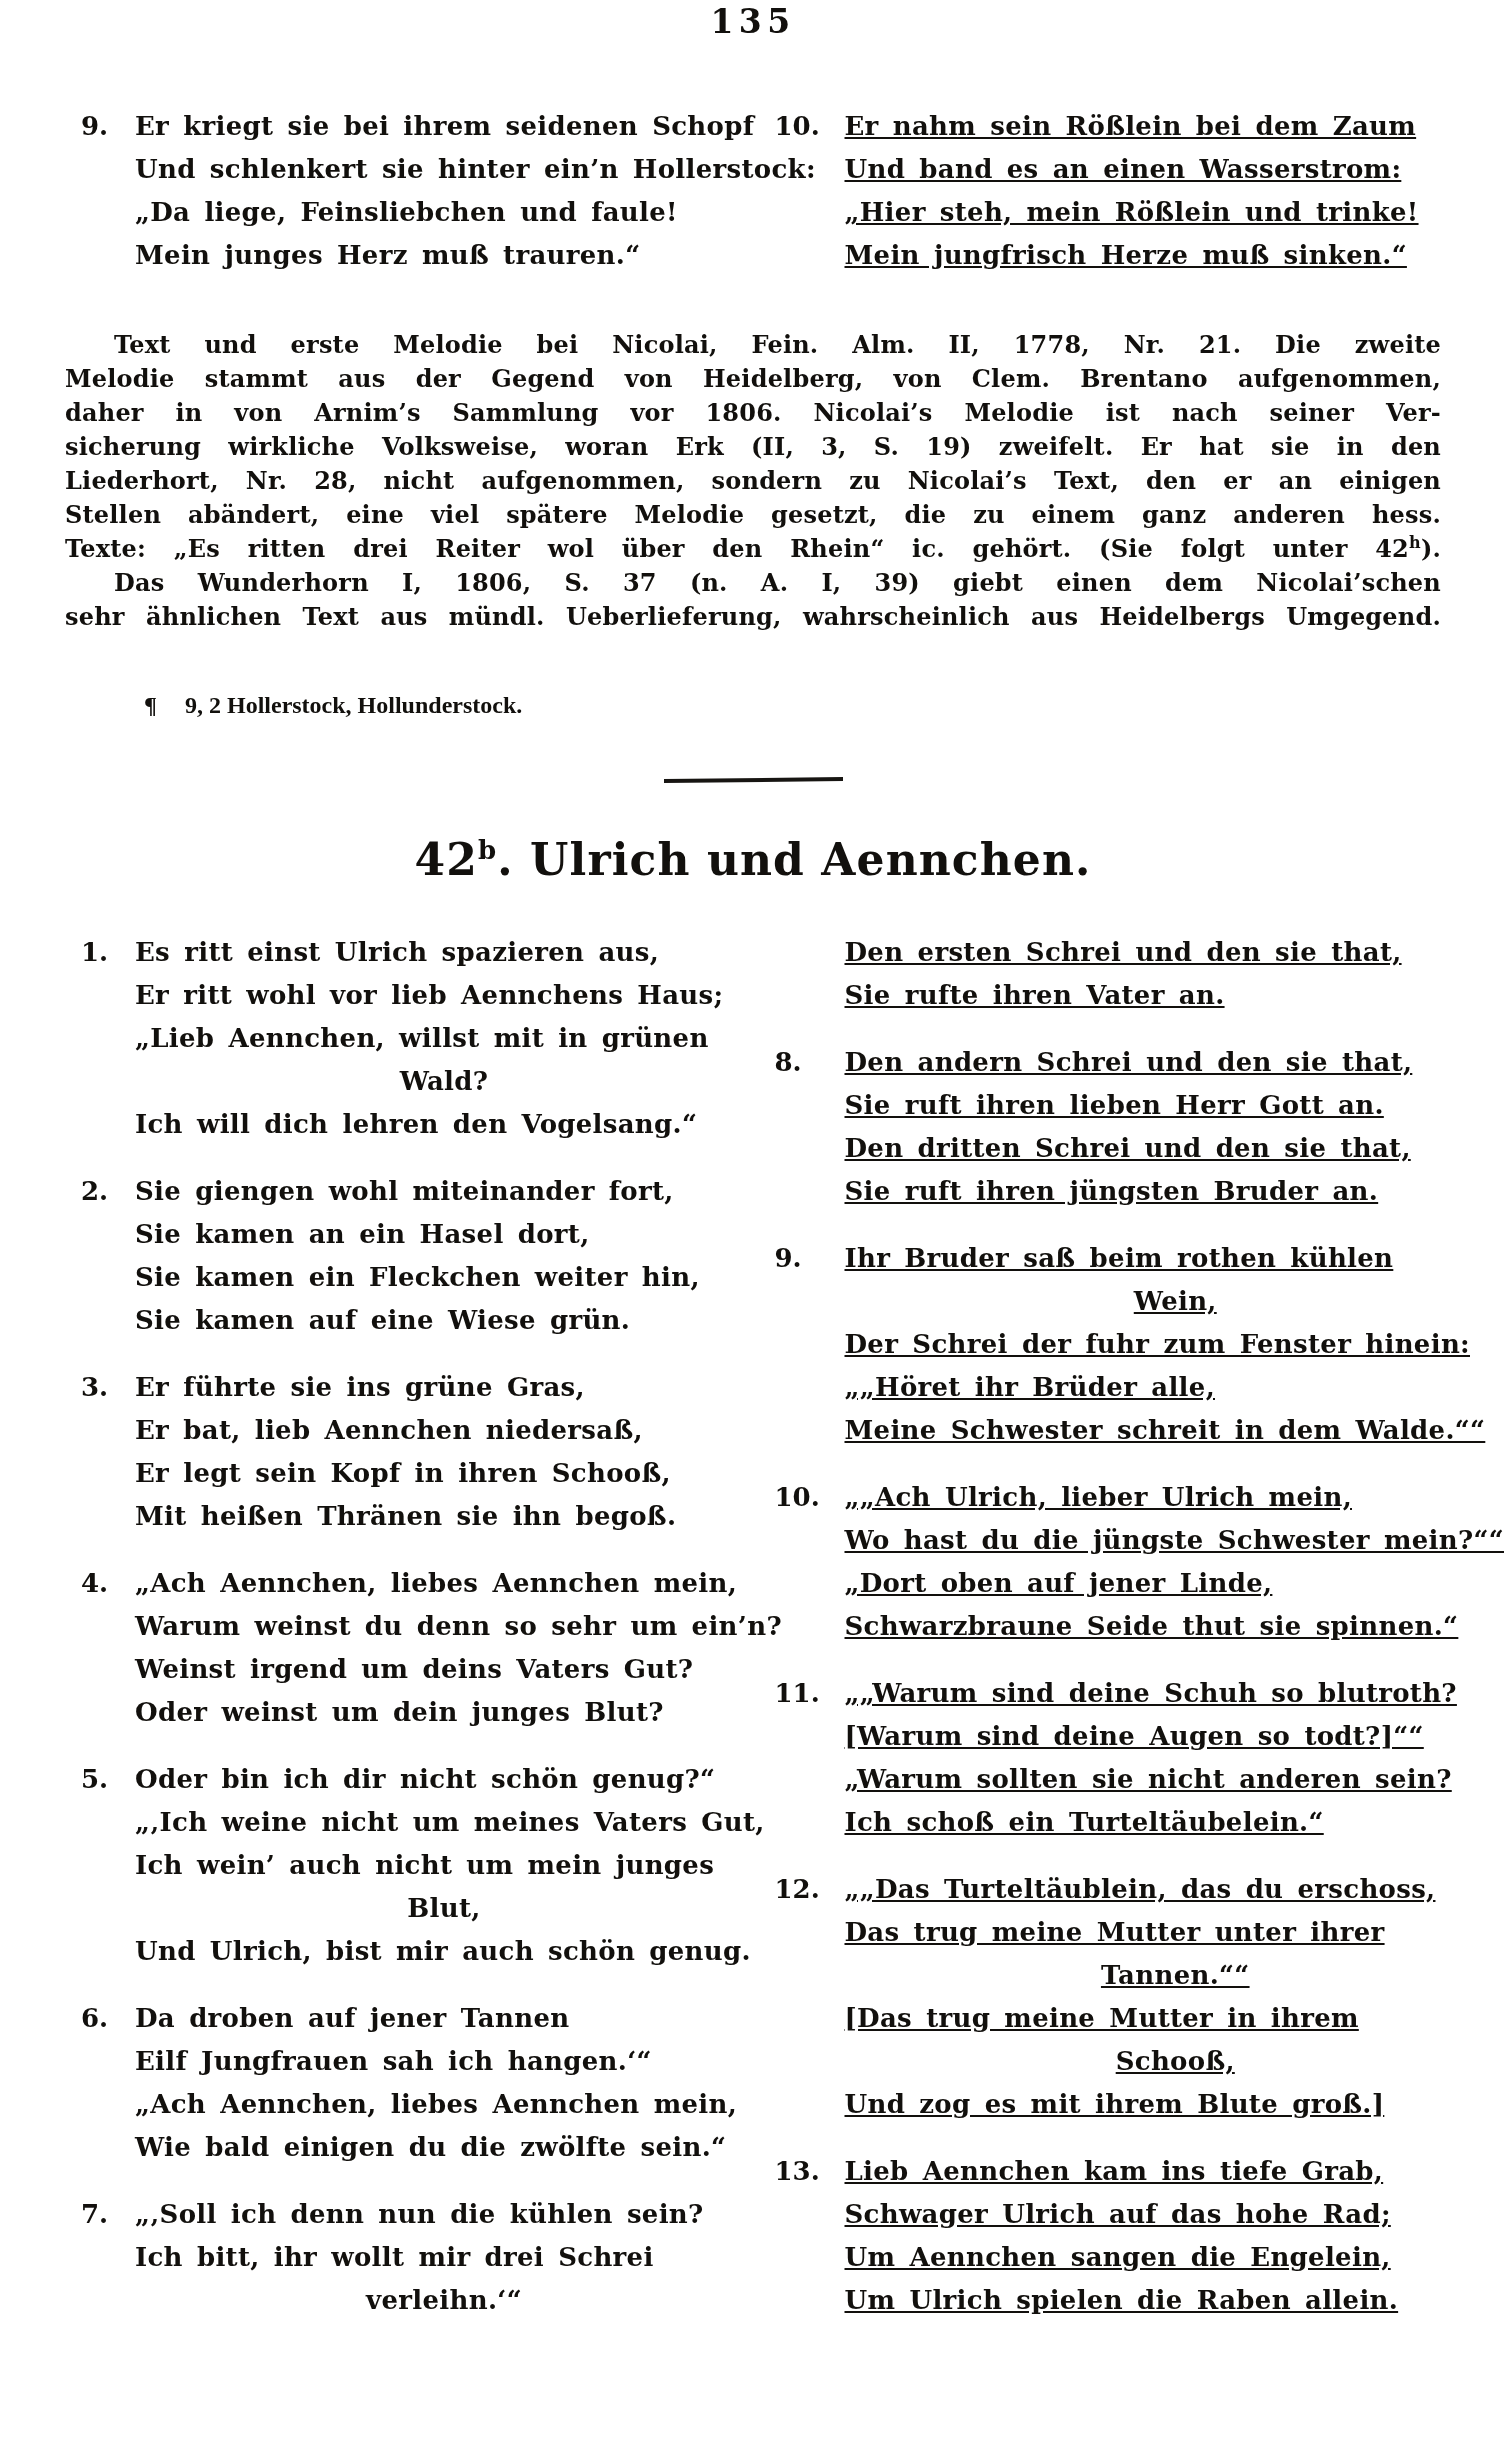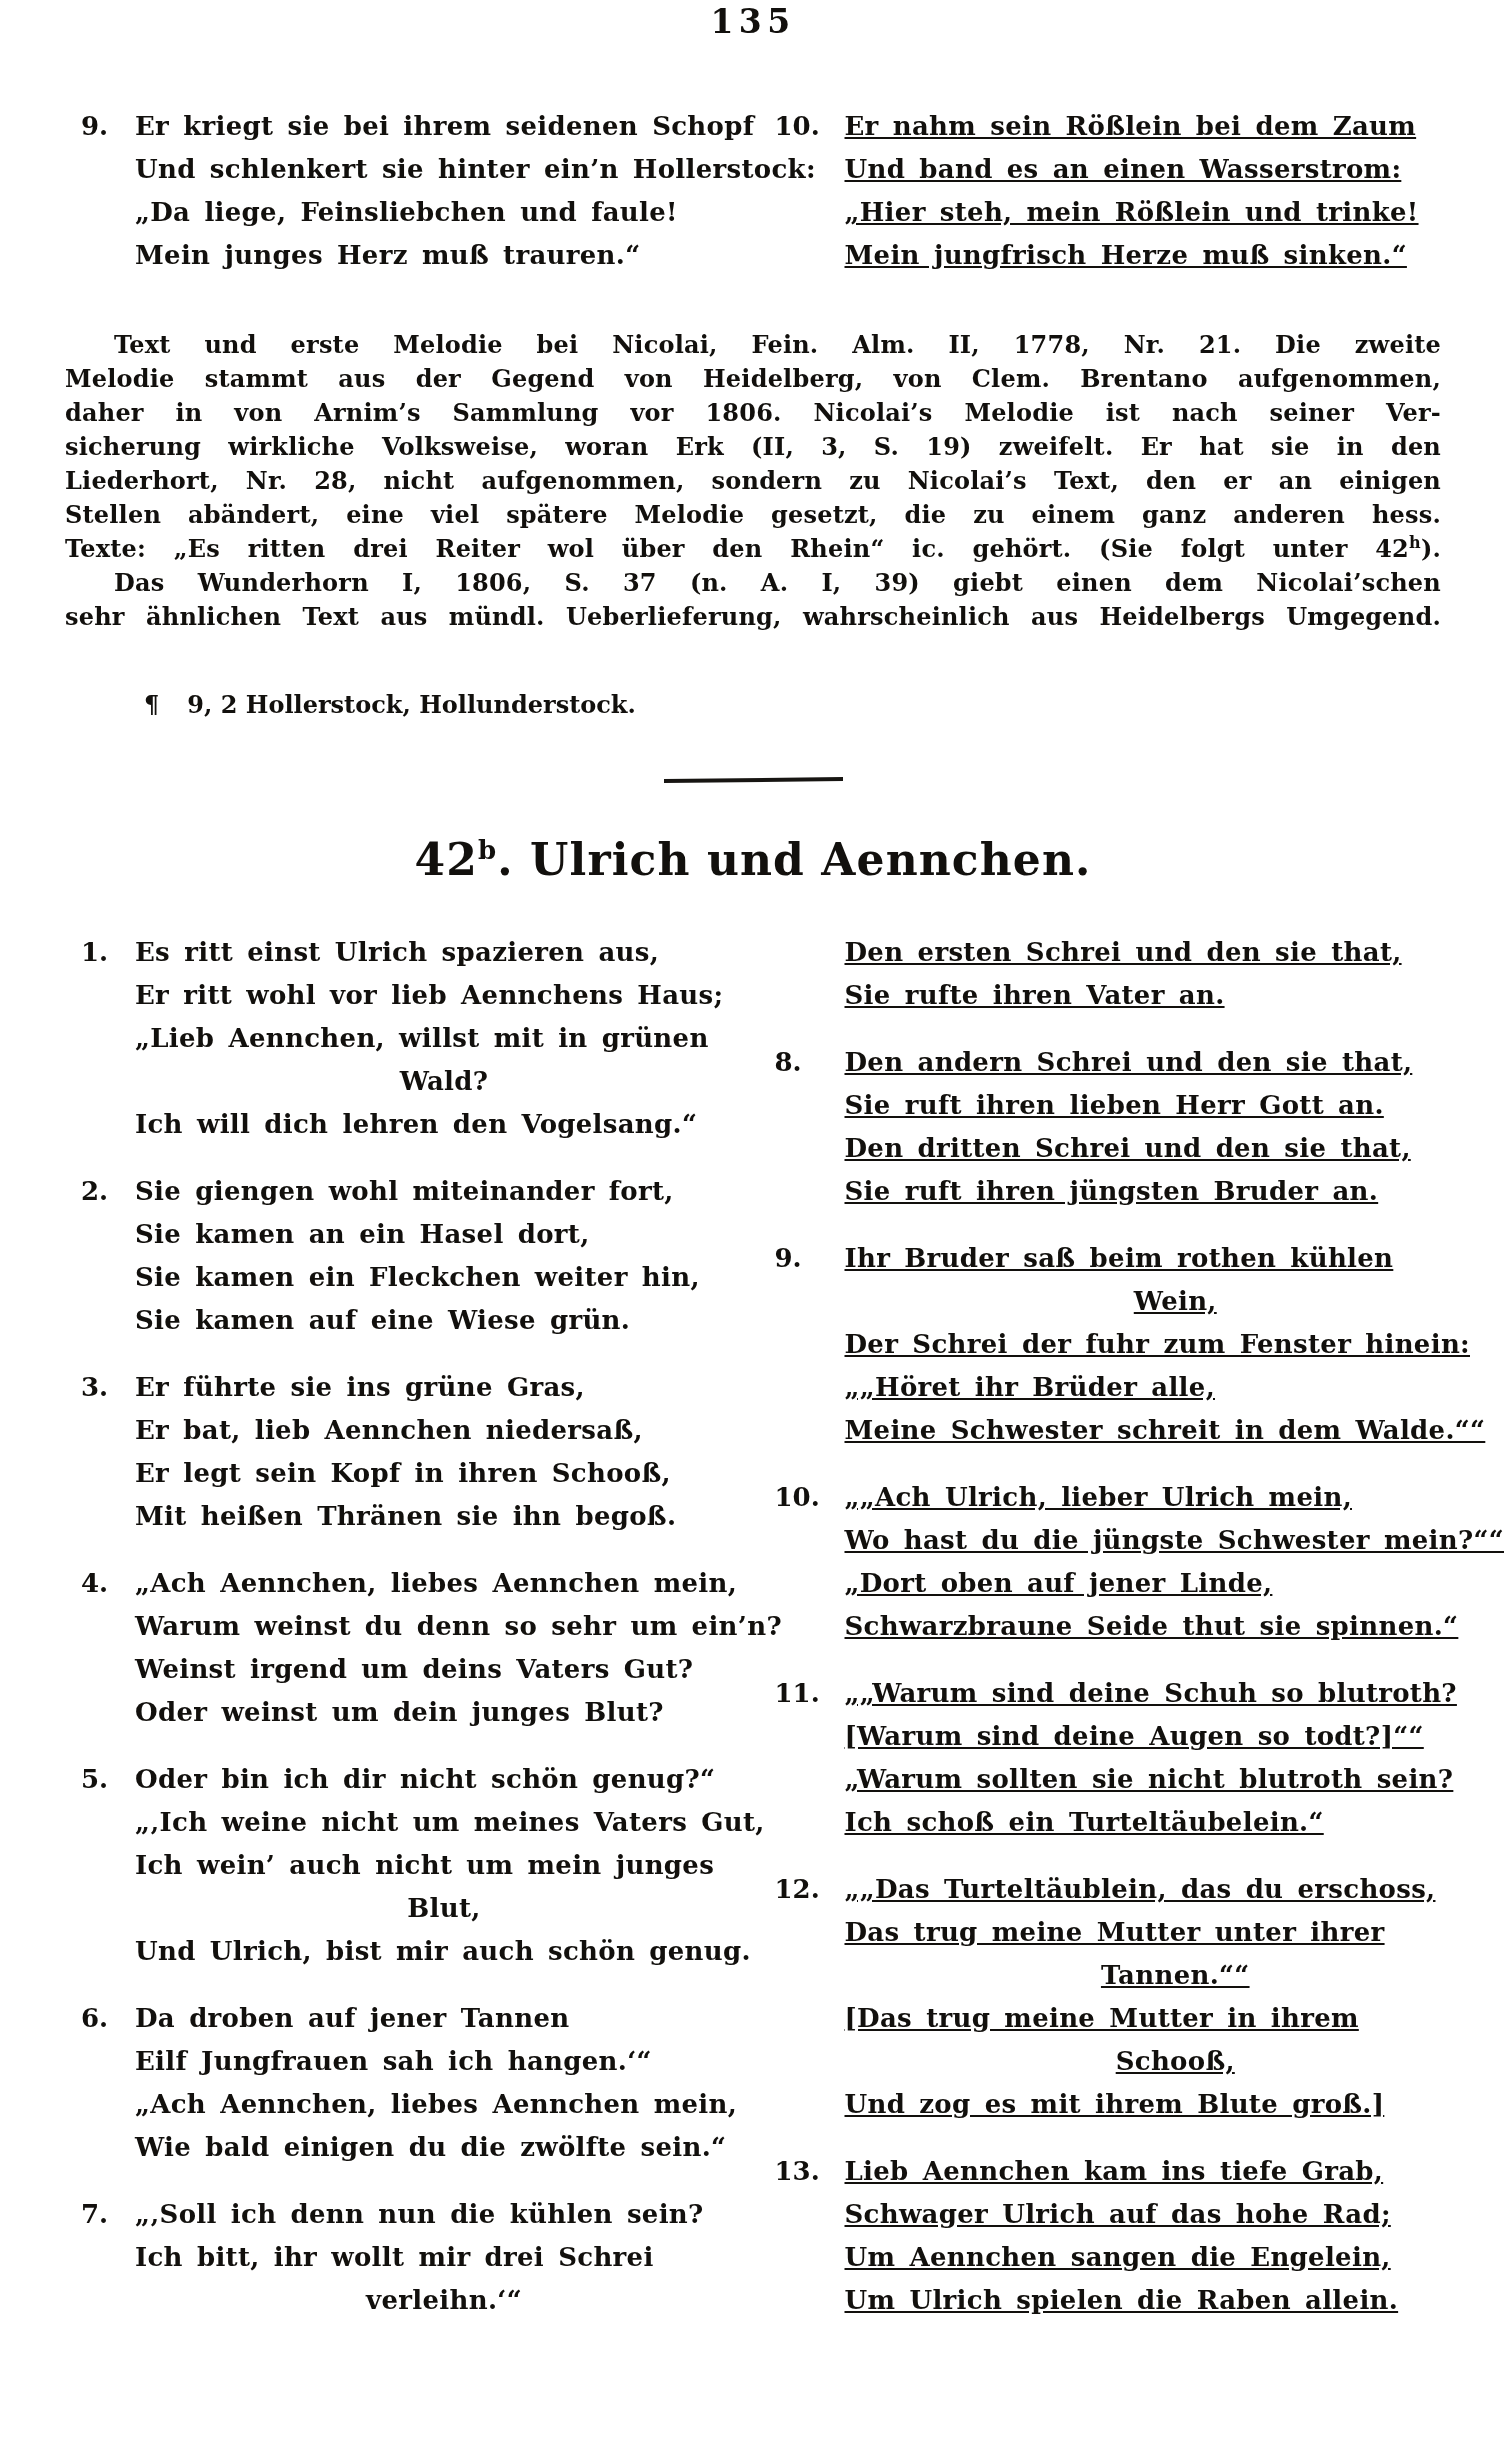--- a/index.html
+++ b/index.html
@@ -44,20 +44,21 @@
     letter-spacing: 0.2px;
   }
   .nline.indent { text-indent: 49px; }
   .nline sup { font-size: 16px; line-height: 0; }
 
   .footnote {
     margin: 54px 0 0 144px;
     font-size: 24px;
     line-height: 34px;
     white-space: nowrap;
+    font-family: Liberation Serif, serif;
   }
   .footnote .fmark { margin-right: 28px; }
 
   .divider {
     width: 179px;
     height: 3.8px;
     background: #171512;
     margin: 56px auto 0 auto;
     transform: rotate(-0.6deg);
   }
@@ -220,21 +221,21 @@
         <div class="vline">„„Ach Ulrich, lieber Ulrich mein,</div>
         <div class="vline">Wo hast du die jüngste Schwester mein?““</div>
         <div class="vline">„Dort oben auf jener Linde,</div>
         <div class="vline">Schwarzbraune Seide thut sie spinnen.“</div>
       </div>
 
       <div class="verse ind2 vgap">
         <span class="vnum">11.</span>
         <div class="vline">„„Warum sind deine Schuh so blutroth?</div>
         <div class="vline">[Warum sind deine Augen so todt?]““</div>
-        <div class="vline">„Warum sollten sie nicht blutroth sein?</div>
+        <div class="vline">„Warum sollten sie nicht anderen sein?</div>
         <div class="vline">Ich schoß ein Turteltäubelein.“</div>
       </div>
 
       <div class="verse ind2 vgap">
         <span class="vnum">12.</span>
         <div class="vline">„„Das Turteltäublein, das du erschoss,</div>
         <div class="vline">Das trug meine Mutter unter ihrer</div>
         <div class="vline center">Tannen.““</div>
         <div class="vline">[Das trug meine Mutter in ihrem</div>
         <div class="vline center">Schooß,</div>

